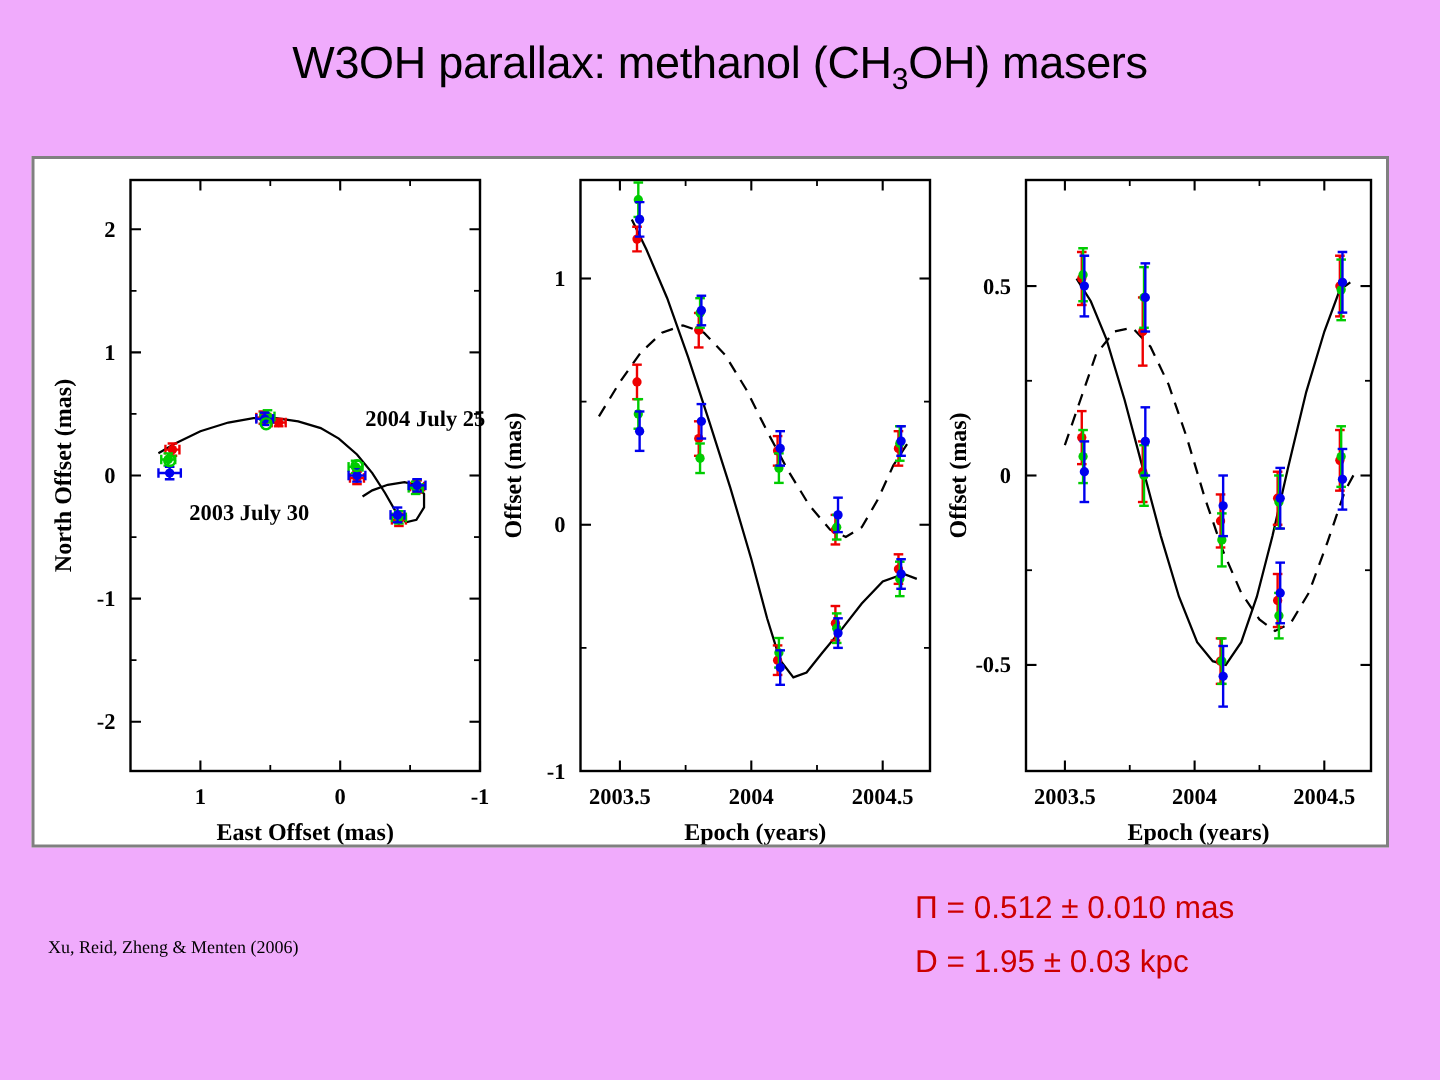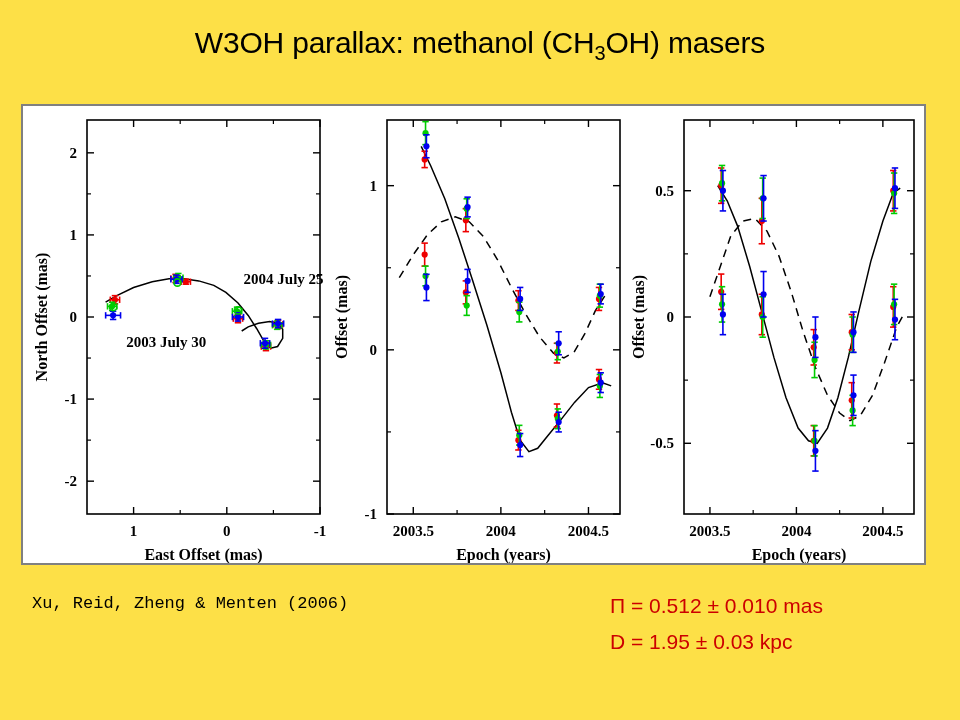--- a/index.html
+++ b/index.html
@@ -12,21 +12,21 @@
     height: 720px;
     position: relative;
     overflow: hidden;
     font-family: "Liberation Sans", sans-serif;
   }
   #slide {
     position: absolute;
     inset: 0;
     width: 960px;
     height: 720px;
-    background: #fde047;
+    background: #f0abfc;
   }
   #slide-title {
     position: absolute;
     left: 0;
     top: 26px;
     width: 960px;
     text-align: center;
     font-family: "Liberation Sans", sans-serif;
     font-size: 30px;
     font-weight: 400;
@@ -49,23 +49,23 @@
     box-sizing: border-box;
   }
   #figure-svg {
     position: absolute;
     left: 0;
     top: 0;
   }
   #citation {
     position: absolute;
     left: 32px;
-    top: 594px;
-    font-family: Liberation Mono, monospace;
-    font-size: 17px;
+    top: 624px;
+    font-family: Liberation Serif, serif;
+    font-size: 12px;
     color: #000000;
     white-space: nowrap;
   }
   #results {
     position: absolute;
     left: 610px;
     top: 588px;
     font-family: "Liberation Sans", sans-serif;
     font-size: 21px;
     color: #cc0000;

